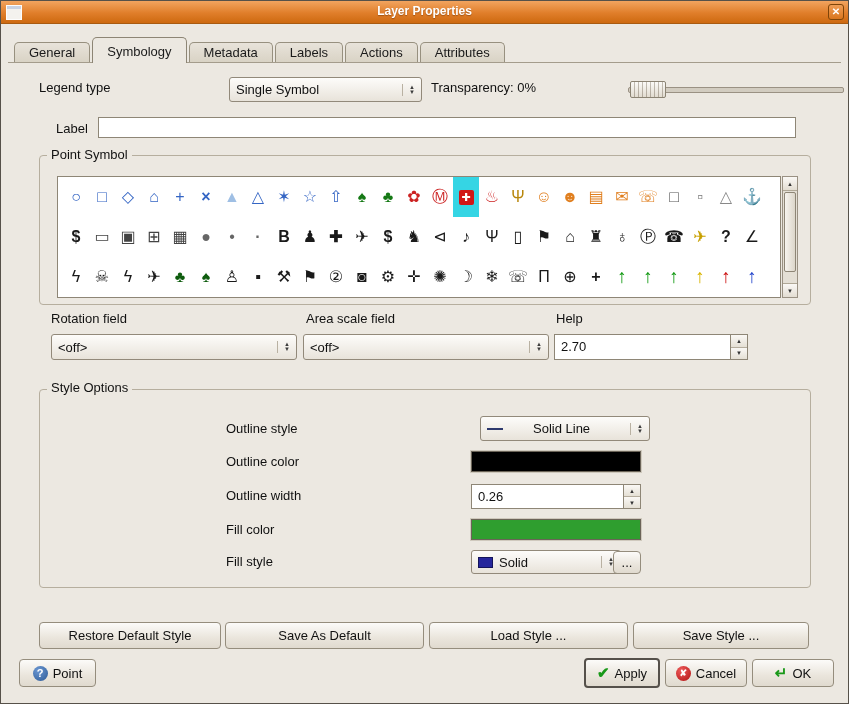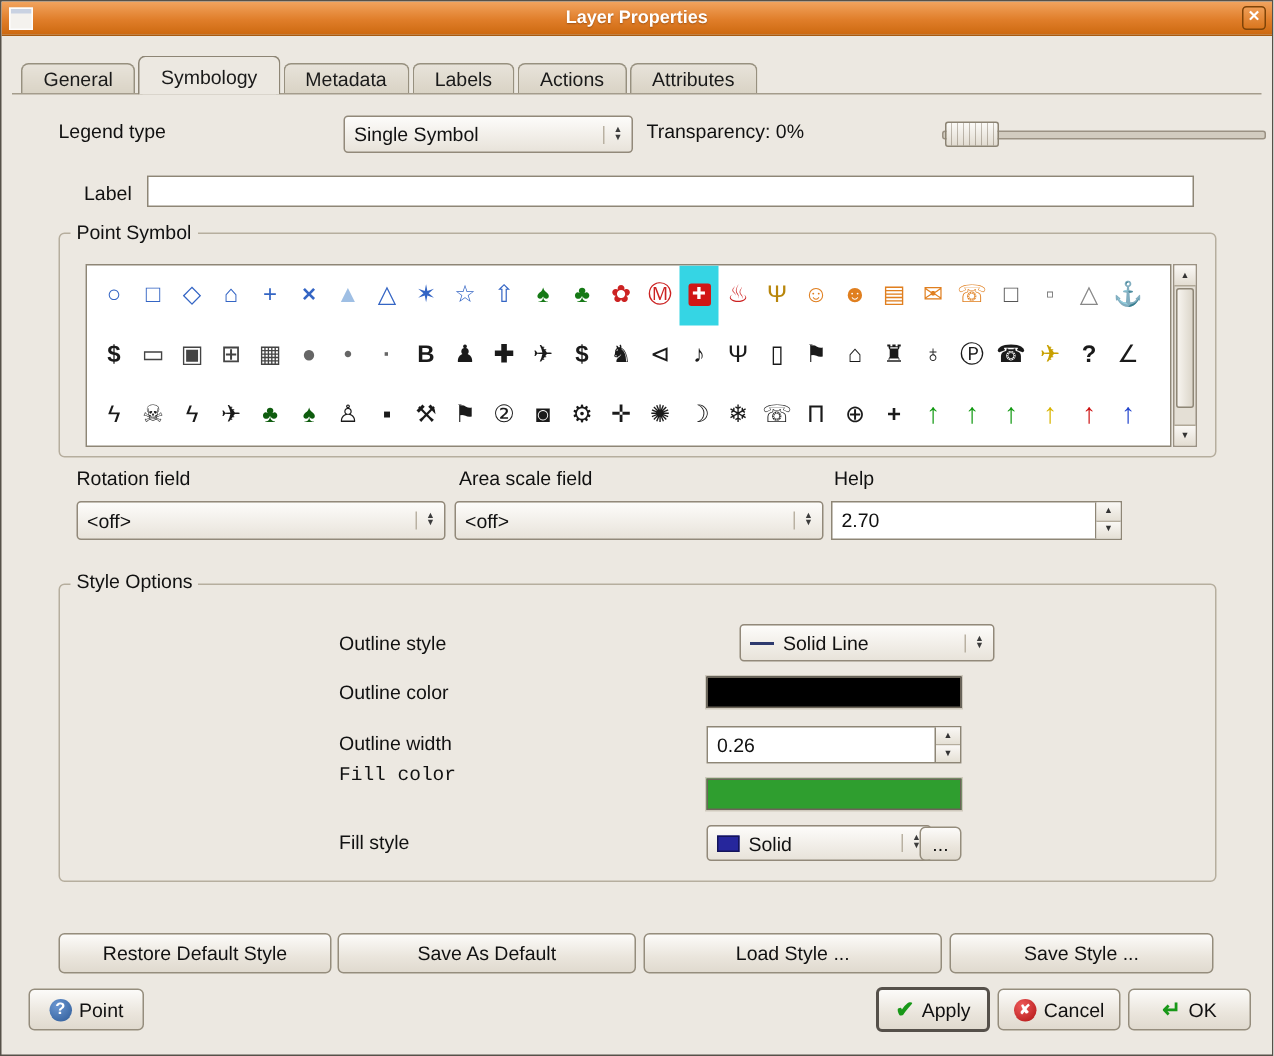--- a/index.html
+++ b/index.html
@@ -233,42 +233,42 @@
     <span class="spin-btns">
       <span class="sb">▲</span>
       <span class="sb">▼</span>
     </span>
   </div>
 
   <span class="group-title" style="left:46px;top:379px;">Style Options</span>
   <div class="group" style="left:38px;top:388px;width:770px;height:197px;"></div>
 
   <span class="lbl" style="left:225px;top:420px;">Outline style</span>
-  <div class="combo" style="left:492px;top:415px;width:170px;height:25px;">
+  <div class="combo" style="left:479px;top:415px;width:170px;height:25px;gap:24px;">
     <span class="line-sample"></span>
     <span class="combo-text">Solid Line</span>
     <span class="updown">
       <span>▲</span>
         <span>▼</span>
     </span>
   </div>
 
   <span class="lbl" style="left:225px;top:453px;">Outline color</span>
   <div class="color-btn" style="left: 470px; top: 450px; width: 170px; height: 21px; background: rgb(0, 0, 0);"></div>
 
   <span class="lbl" style="left:225px;top:487px;">Outline width</span>
   <div class="spin" style="left:470px;top:483px;width:170px;height:25px;">
     <span class="spin-text">0.26</span>
     <span class="spin-btns">
       <span class="sb">▲</span>
       <span class="sb">▼</span>
     </span>
   </div>
 
-  <span class="lbl" style="left:225px;top:508px;font-family:Liberation Mono, monospace;">Fill color</span>
+  <span class="lbl" style="left:225px;top:521px;">Fill color</span>
   <div class="color-btn" style="left: 470px; top: 518px; width: 170px; height: 21px; background: rgb(47, 158, 47);"></div>
 
   <span class="lbl" style="left:225px;top:553px;">Fill style</span>
   <div class="combo" style="left:470px;top:549px;width:150px;height:24px;">
     <span class="fill-swatch"></span>
     <span class="combo-text">Solid</span>
     <span class="updown">
       <span>▲</span>
         <span>▼</span>
     </span>

